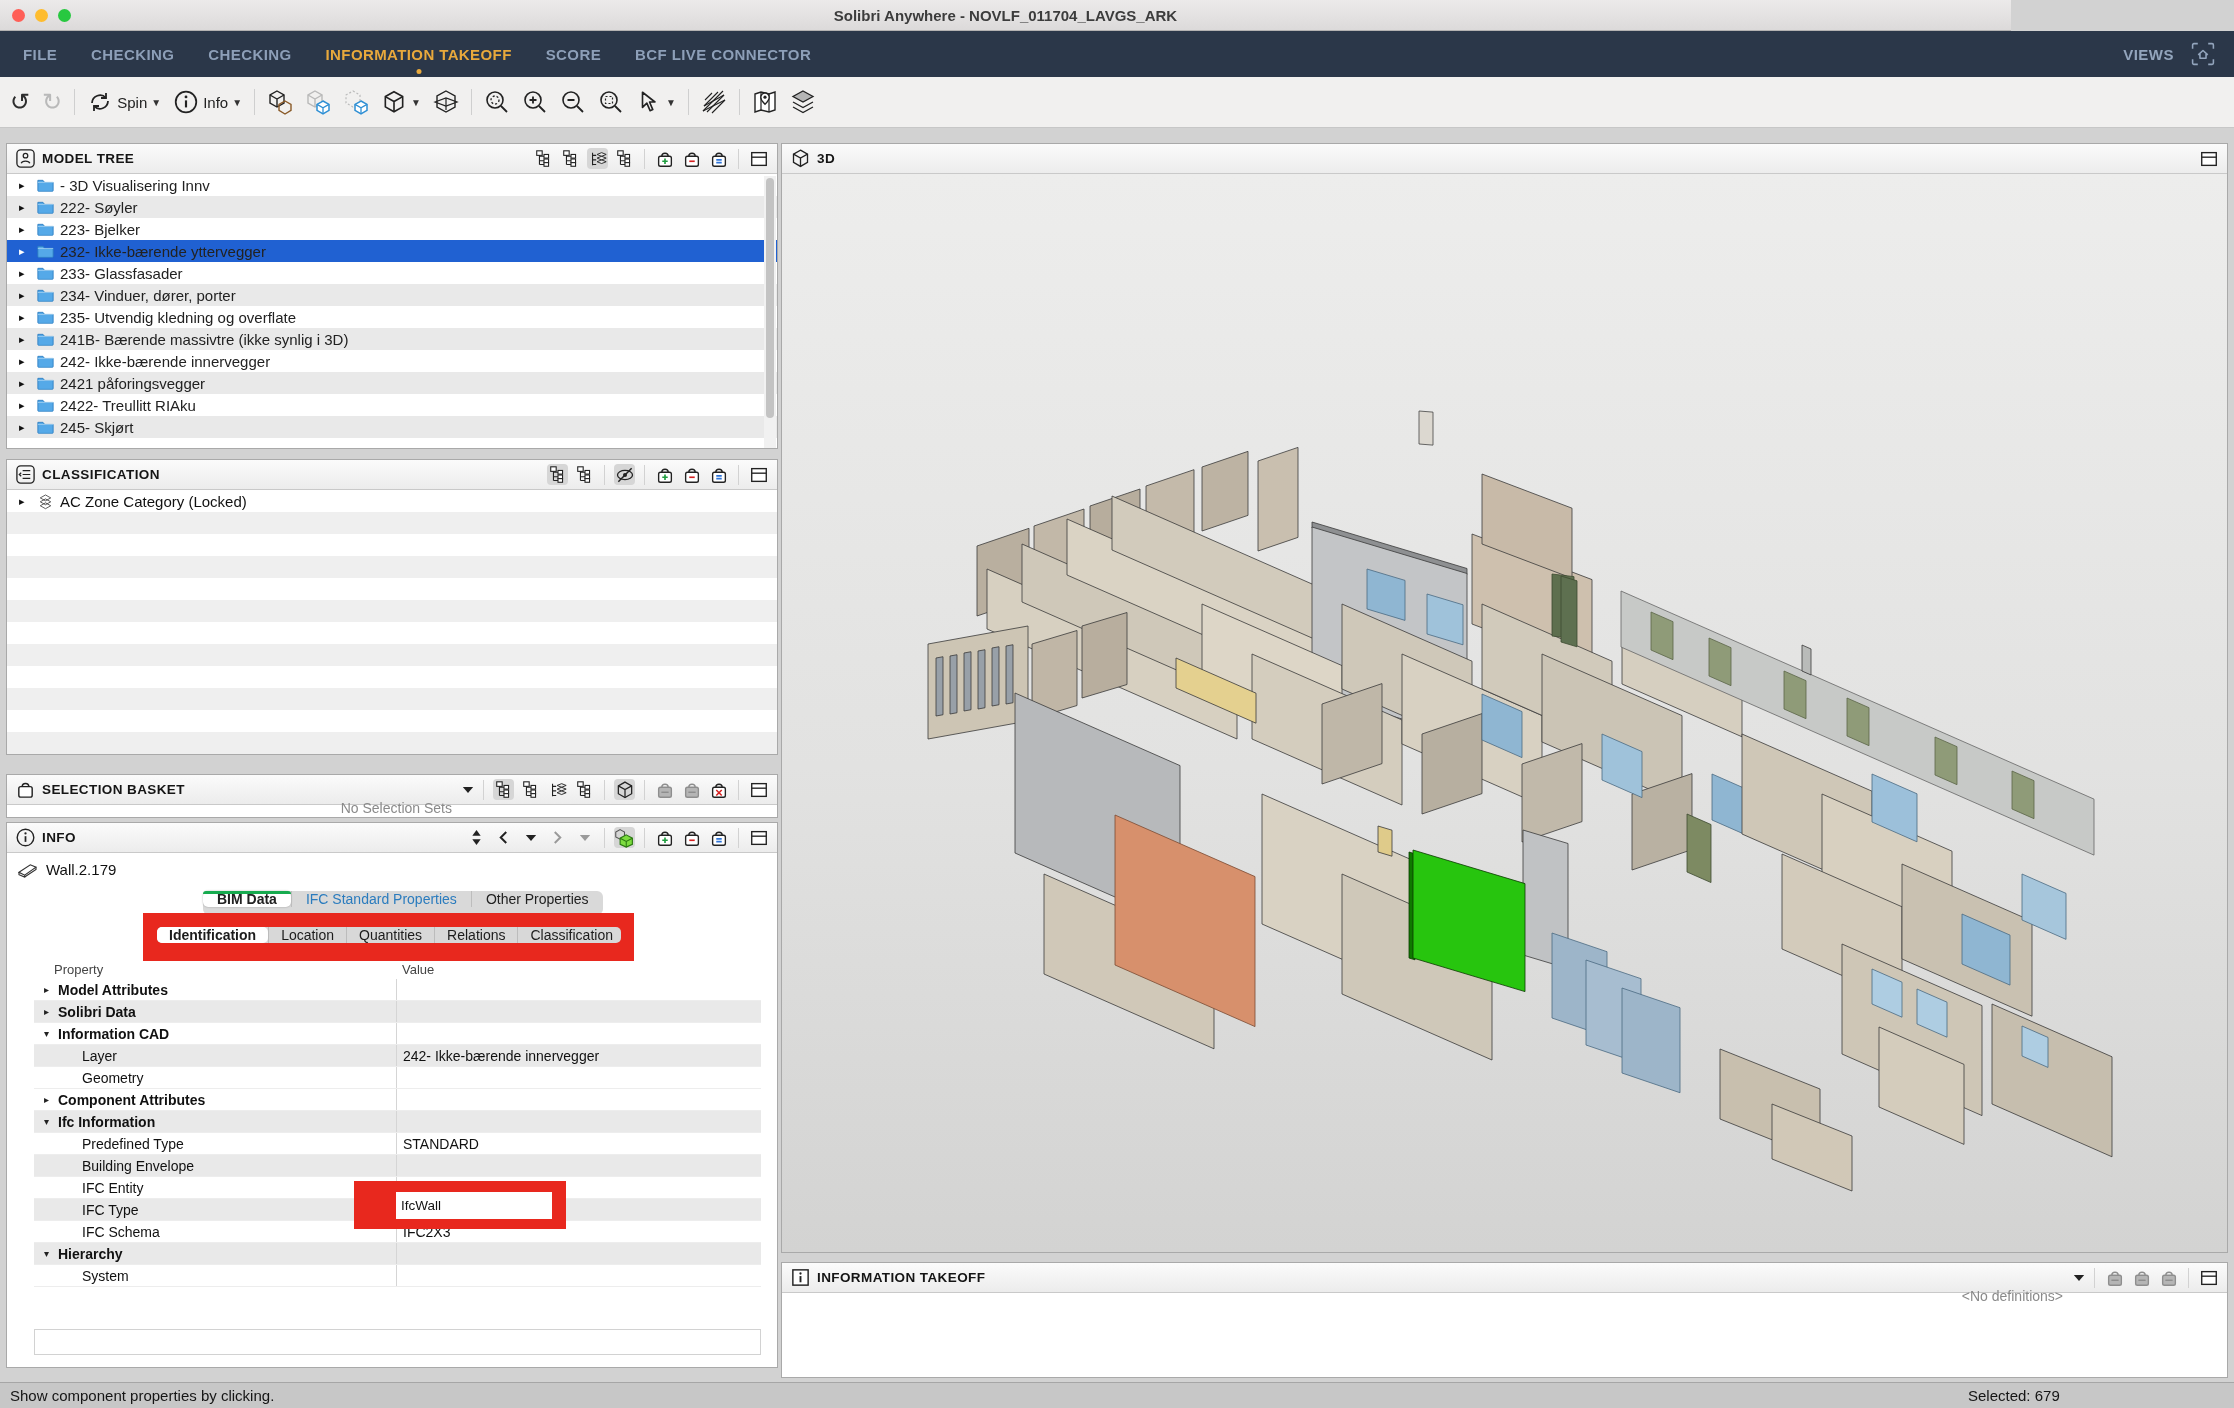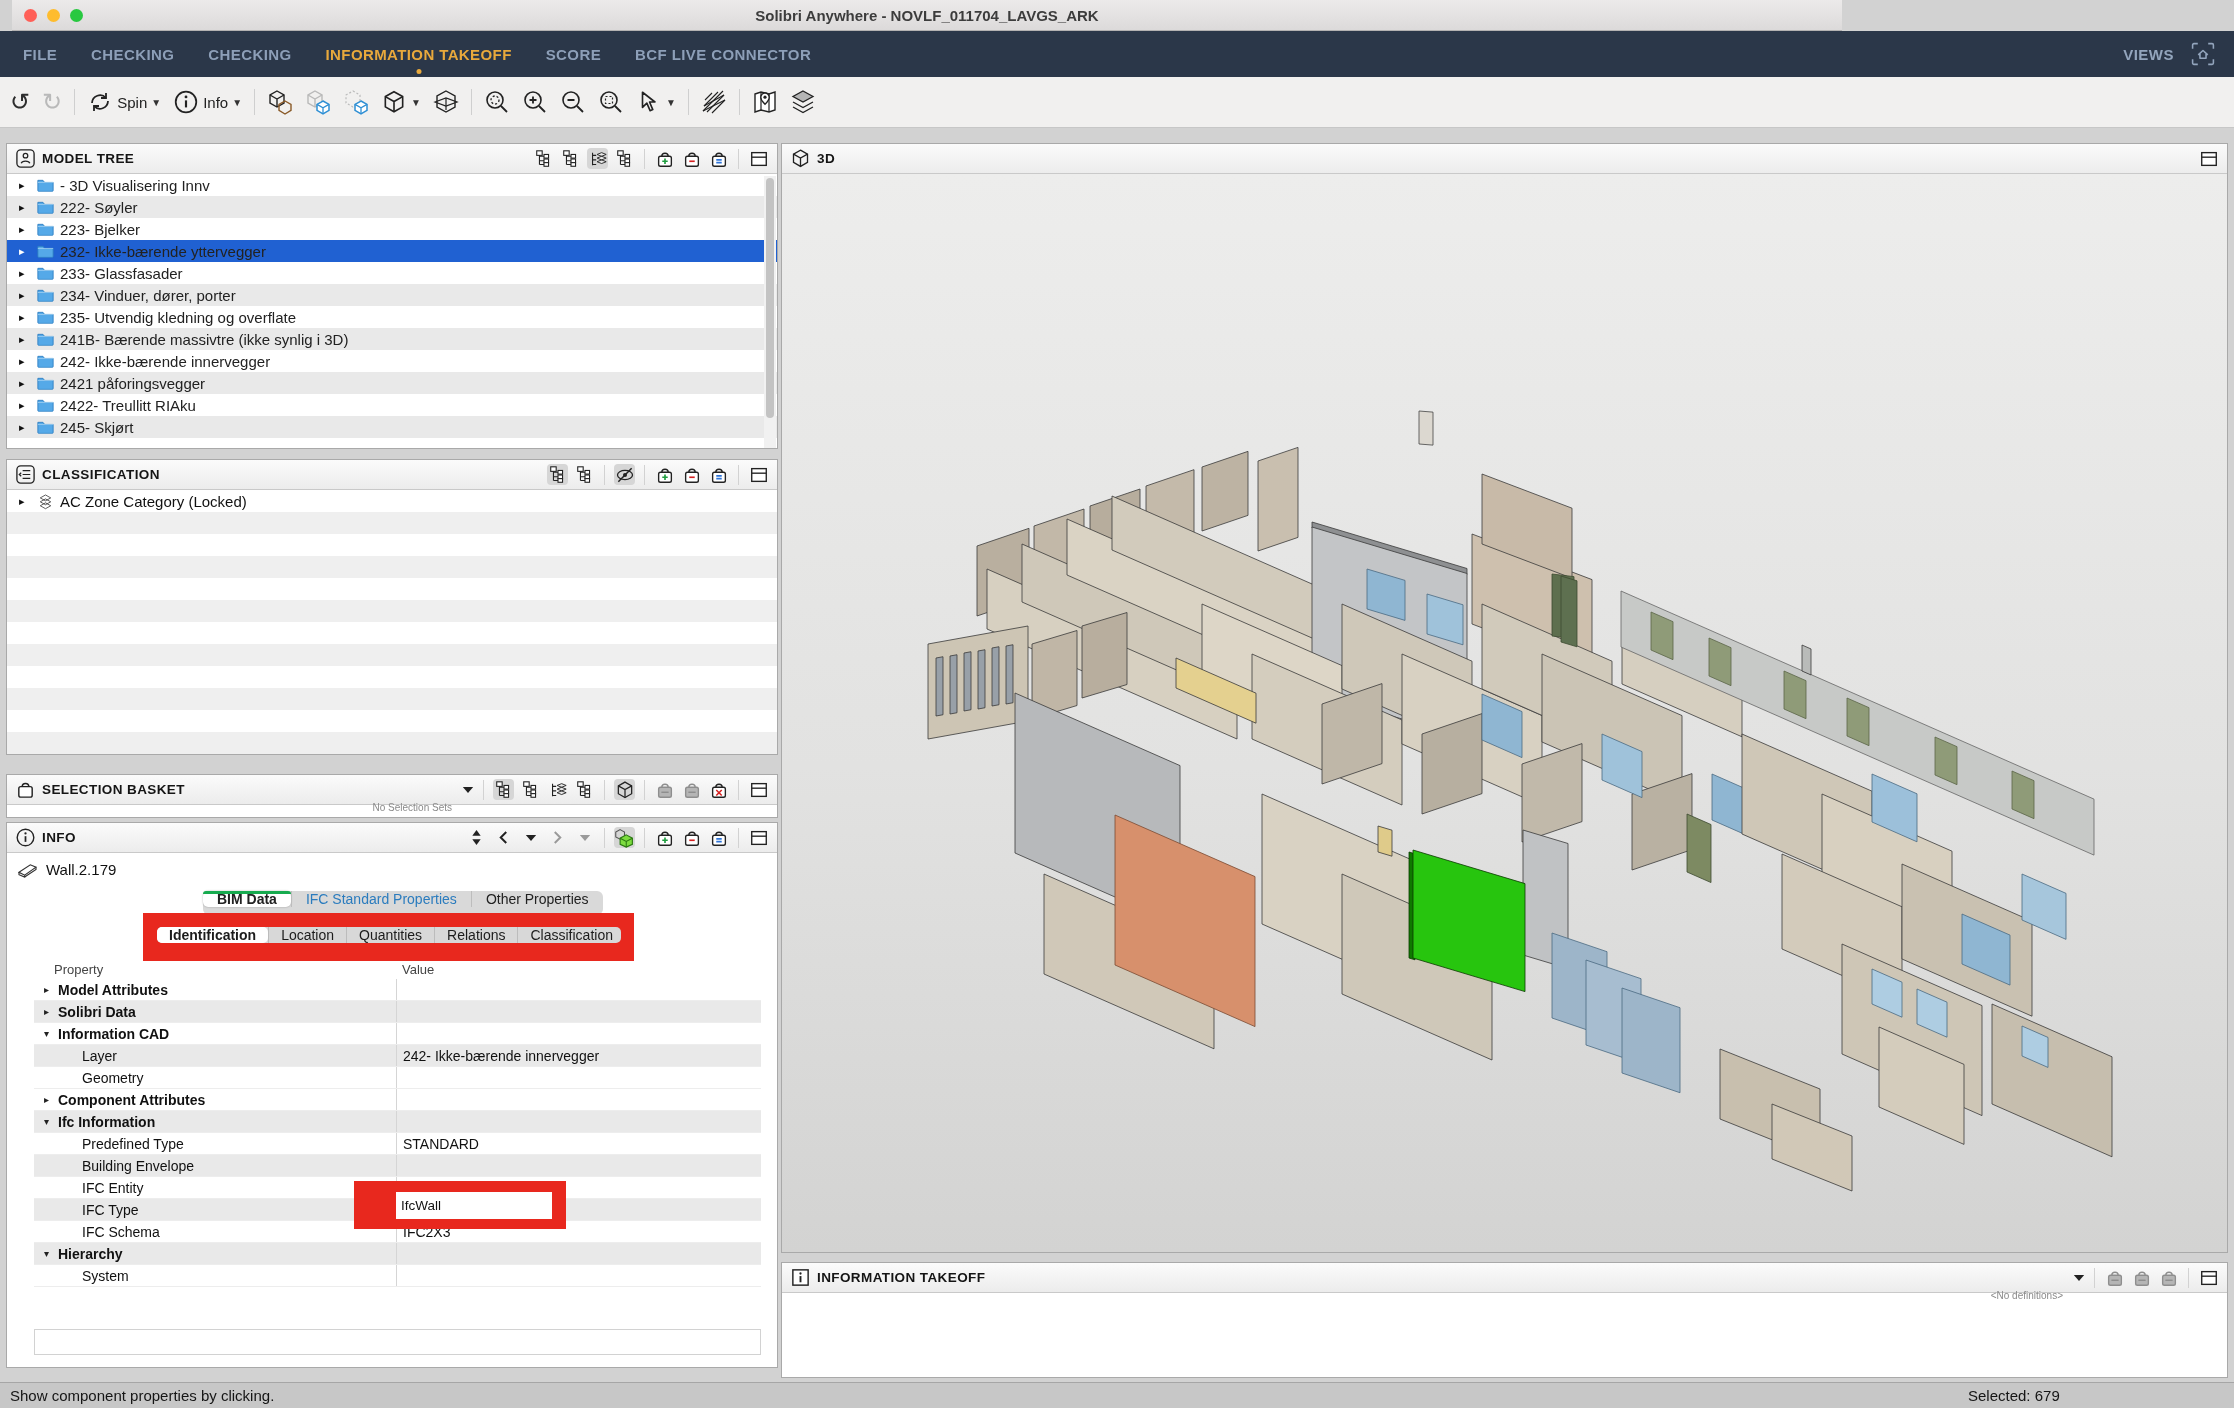--- a/index.html
+++ b/index.html
@@ -1,20 +1,20 @@
 <!DOCTYPE html>
 <html><head>
 <meta charset="utf-8">
 <style>
   * { margin:0; padding:0; box-sizing:border-box; }
   html,body { width:2234px; height:1408px; overflow:hidden; }
   body { font-family:"Liberation Sans", sans-serif; background:#d2d2d2; position:relative; }
 
   
-  .titlebar { position:absolute; left:12px; top:0; width:1830px; height:31px;
+  .titlebar { position:absolute; left:0; top:0; width:2011px; height:31px;
     background:linear-gradient(#eceaea,#dcdada); border-bottom:1px solid #b4b2b2; }
   .lights { position:absolute; left:12px; top:9px; display:flex; gap:10px; }
   .light { width:13px; height:13px; border-radius:50%; }
   .light.r { background:#ff5f57; } .light.y { background:#febc2e; } .light.g { background:#28c840; }
   .wtitle { position:absolute; left:0; right:0; top:7px; text-align:center;
     font-size:15px; font-weight:bold; color:#3c3c3c; }
 
   
   .menubar { position:absolute; left:0; top:31px; width:2234px; height:46px; background:#2b3749; }
   #menu-items { position:absolute; left:23px; top:0; height:46px; display:flex; gap:34px; align-items:center; }
@@ -44,21 +44,21 @@
 
   
   .panel { position:absolute; background:#fff; border:1px solid #a9a9a9; }
   .phead { height:30px; background:linear-gradient(#fbfbfb,#ececec); border-bottom:1px solid #c9c9c9;
     display:flex; align-items:center; padding:0 8px; }
   .ptitle { font-size:13.5px; font-weight:bold; letter-spacing:.4px; color:#151515; margin-left:6px; }
   .hicons { margin-left:auto; display:flex; align-items:center; gap:6px; }
   .hic { width:21px; height:21px; display:flex; align-items:center; justify-content:center; }
   .hic.pressed { background:#d6d6d6; border-radius:4px; }
   .hsep { width:1px; height:20px; background:#d2d2d2; margin:0 3px; }
-  .ddlabel { font-size:10px; color:#8a8a8a; margin-right:4px;margin-top:36px; }
+  .ddlabel { font-size:14px; color:#8a8a8a; margin-right:4px;margin-top:36px; }
 
   
   #model-tree { left:6px; top:143px; width:772px; height:306px; }
   .trow { height:22px; display:flex; align-items:center; font-size:15px; color:#111; padding-left:12px; }
   .trow.alt { background:#e9e9e9; }
   .trow.sel { background:#2061d2; color:#fff; }
   .tw { width:16px; font-size:11px; color:inherit; }
   .trow.sel .tw { color:#fff; }
   .fold { width:17px; height:14px; margin:0 6px 0 2px; flex:none; }
   .tree-scroll { position:absolute; right:1px; top:32px; width:12px; height:272px; background:#f1f1f1; }

